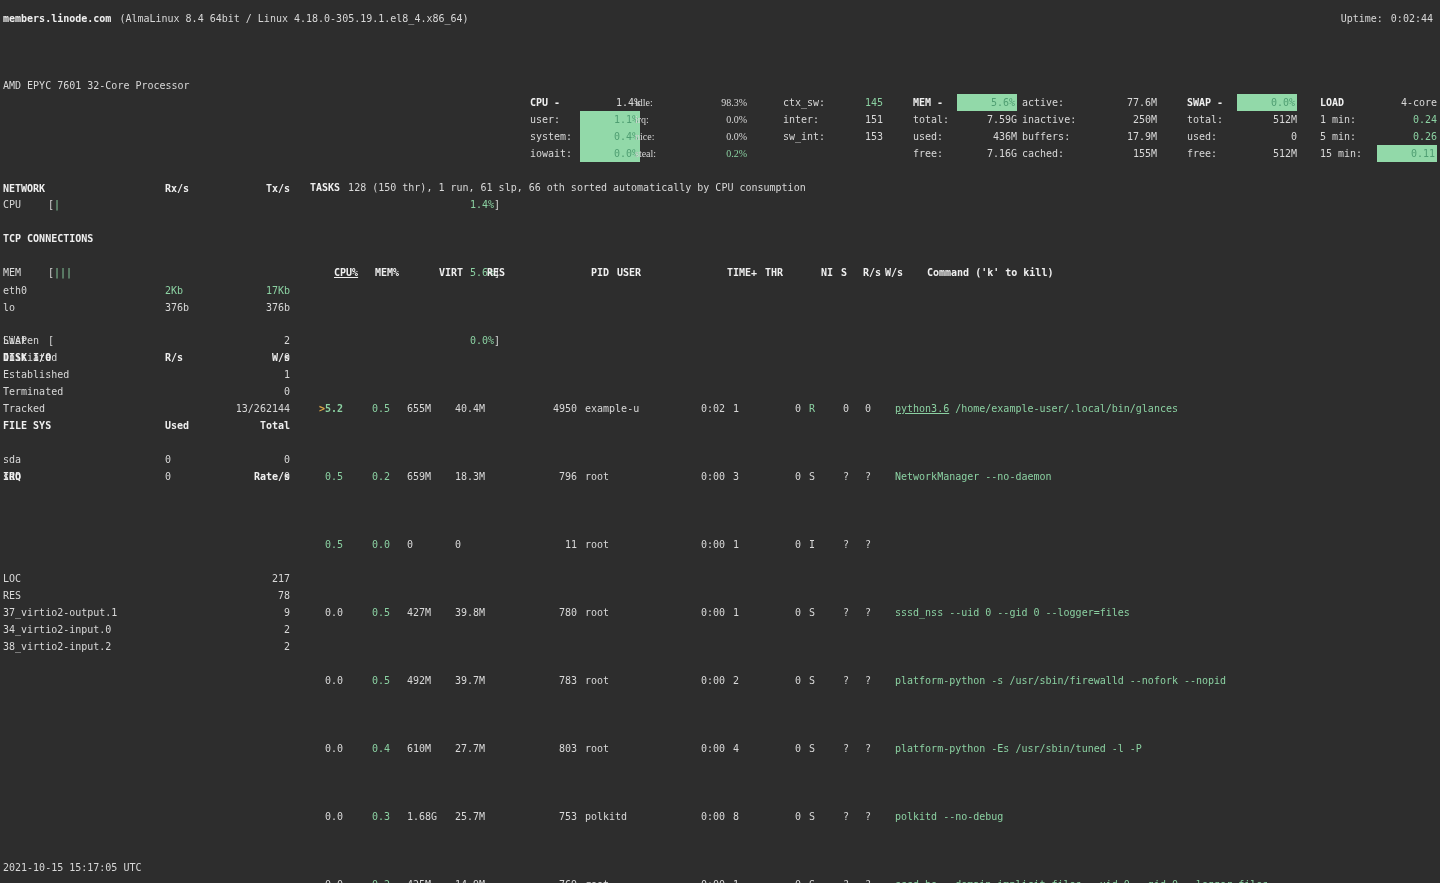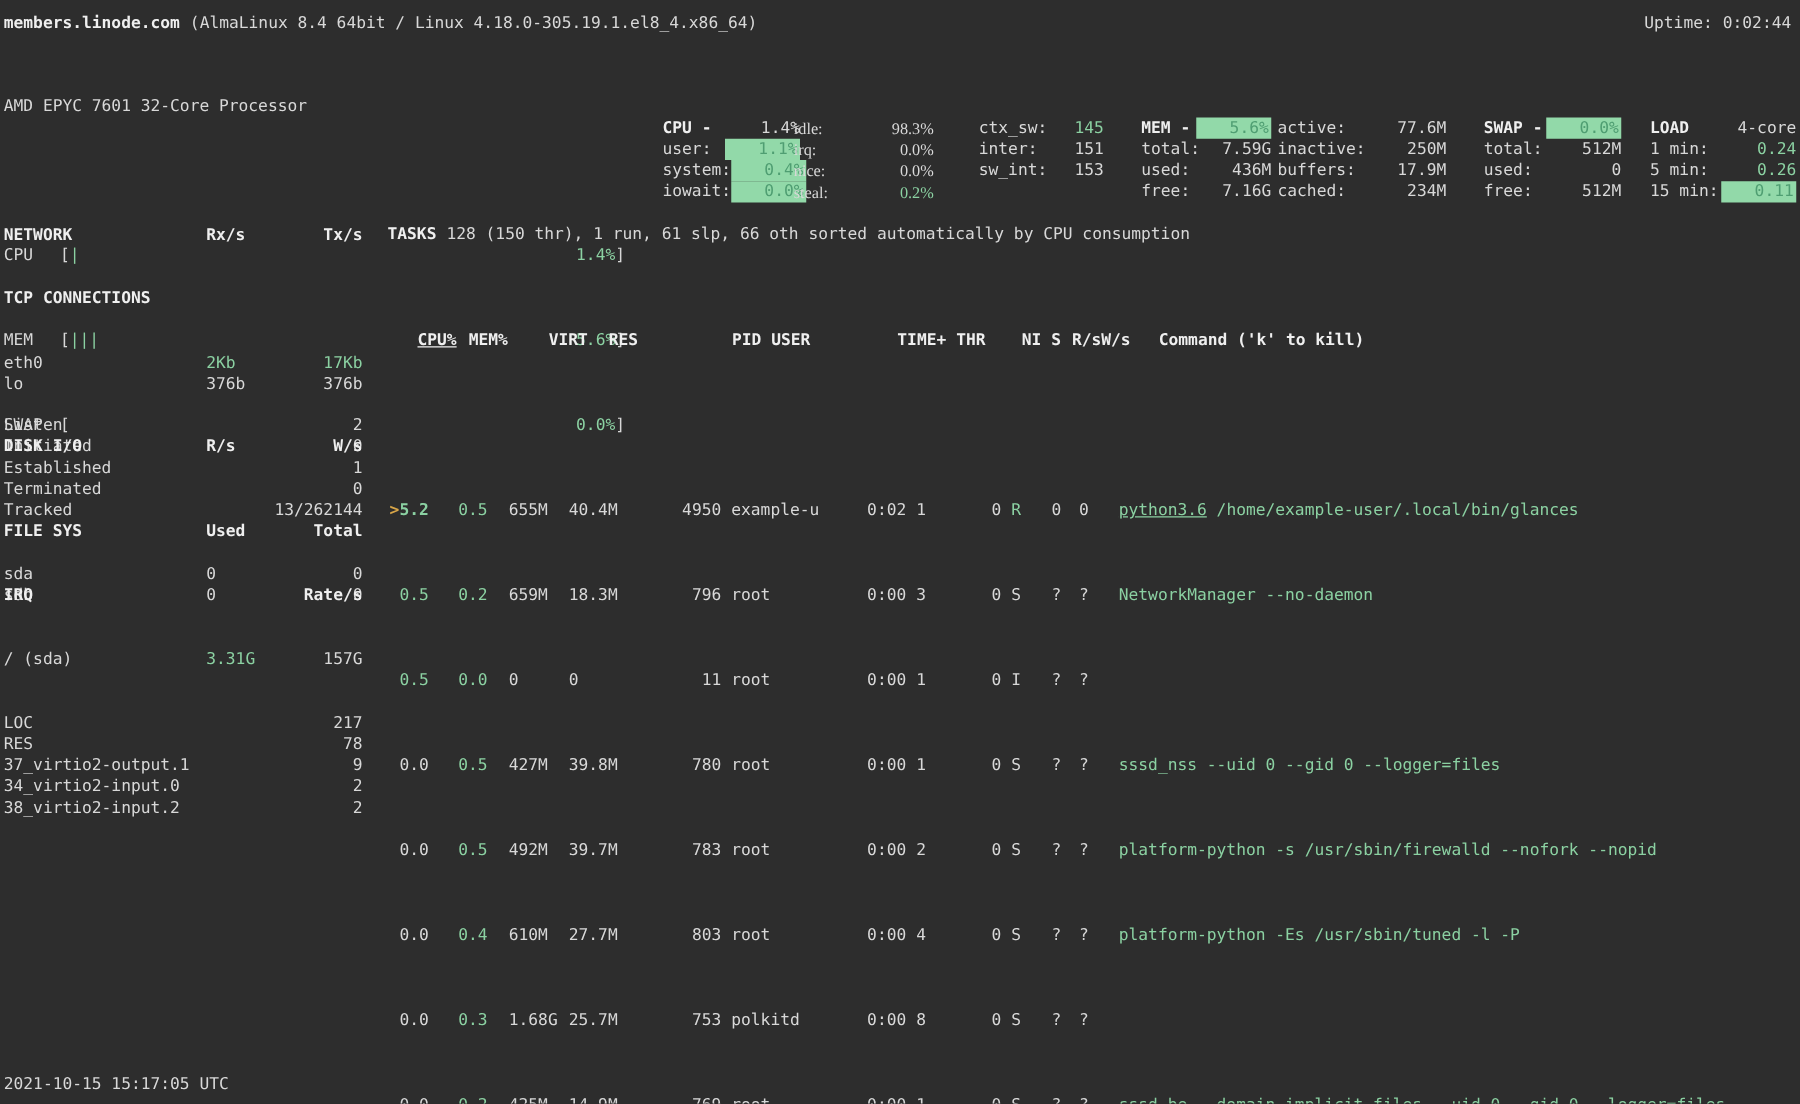--- a/index.html
+++ b/index.html
@@ -1,17 +1,17 @@
 <!DOCTYPE html>
 <html style="--bg: #2d2d2d; --fg: #d8d8d8; --bright: #efefef; --green: #8bd1a2; --hl-bg: #92d9a9; --hl-fg: #4f9e72; --marker: #d9a648;"><head>
 <meta charset="utf-8">
 <style>
   html,body{margin:0;padding:0;background:#2d2d2d;}
   .screen{position:relative;width:1440px;height:883px;background:var(--bg,#2d2d2d);
-    color:var(--fg,#d8d8d8);font-family:"DejaVu Sans Mono",monospace;font-size:13px;line-height:17px;
+    color:var(--fg,#d8d8d8);font-family:"DejaVu Sans Mono",monospace;font-size:10px;line-height:17px;
     overflow:hidden;white-space:pre;}
   .b{font-weight:700;color:var(--bright,#efefef);}
   .g{color:var(--green,#8bd1a2);}
   .hl{background:var(--hl-bg,#92d9a9);color:var(--hl-fg,#4f9e72);display:inline-block;
     min-width:56px;text-align:right;padding:0 2px;}
   .u{text-decoration:underline;}
   .mk{color:var(--marker,#d9a648);font-weight:700;}
 
   .topbar{position:absolute;left:3px;right:7px;top:10px;display:flex;justify-content:space-between;}
   .tb-left{display:flex;gap:8px;}
@@ -120,21 +120,21 @@
     
   <div class="srow"><span>idle:</span><span>98.3%</span></div><div class="srow"><span>irq:</span><span>0.0%</span></div><div class="srow"><span>nice:</span><span>0.0%</span></div><div class="srow"><span>steal:</span><span class="g">0.2%</span></div></div>
   <div class="scol scol-c">
     
   <div class="srow"><span>ctx_sw:</span><span class="g">145</span></div><div class="srow"><span>inter:</span><span>151</span></div><div class="srow"><span>sw_int:</span><span>153</span></div></div>
   <div class="scol scol-d">
     
   <div class="srow"><span class="b">MEM -</span><span class="hl">5.6%</span></div><div class="srow"><span>total:</span><span>7.59G</span></div><div class="srow"><span>used:</span><span>436M</span></div><div class="srow"><span>free:</span><span>7.16G</span></div></div>
   <div class="scol scol-e">
     
-  <div class="srow"><span>active:</span><span>77.6M</span></div><div class="srow"><span>inactive:</span><span>250M</span></div><div class="srow"><span>buffers:</span><span>17.9M</span></div><div class="srow"><span>cached:</span><span>234M</span></div></div>
+  <div class="srow"><span>active:</span><span>77.6M</span></div><div class="srow"><span>inactive:</span><span>250M</span></div><div class="srow"><span>buffers:</span><span>17.9M</span></div><div class="srow"><span>cached:</span><span>155M</span></div></div>
   <div class="scol scol-f">
     
   <div class="srow"><span class="b">SWAP -</span><span class="hl">0.0%</span></div><div class="srow"><span>total:</span><span>512M</span></div><div class="srow"><span>used:</span><span>0</span></div><div class="srow"><span>free:</span><span>512M</span></div></div>
   <div class="scol scol-g">
     
   <div class="srow"><span class="b">LOAD</span><span>4-core</span></div><div class="srow"><span>1 min:</span><span class="g">0.24</span></div><div class="srow"><span>5 min:</span><span class="g">0.26</span></div><div class="srow"><span>15 min:</span><span class="hl">0.11</span></div></div>
 
   
   <div class="sidebar">
 
@@ -166,23 +166,20 @@
         
       <div class="lrow"><span class="l">sda</span><span class="c1">0</span><span class="c2">0</span></div><div class="lrow"><span class="l">sdb</span><span class="c1">0</span><span class="c2">0</span></div></div>
     </div>
 
     <div class="section" style="top:383px">
       <div class="lrow">
         <span class="b l">FILE SYS</span>
         <span class="b c1">Used</span>
         <span class="b c2">Total</span>
       </div>
-      <div>
-        
-      <div class="lrow"><span class="l">/ (sda)</span><span class="c1 g">3.31G</span><span class="c2">157G</span></div></div>
     </div>
 
     <div class="section" style="top:434px">
       <div class="lrow">
         <span class="b l">IRQ</span>
         <span class="b r">Rate/s</span>
       </div>
       <div>
         
       <div class="lrow"><span class="l">LOC</span><span class="r">217</span></div><div class="lrow"><span class="l">RES</span><span class="r">78</span></div><div class="lrow"><span class="l">37_virtio2-output.1</span><span class="r">9</span></div><div class="lrow"><span class="l">34_virtio2-input.0</span><span class="r">2</span></div><div class="lrow"><span class="l">38_virtio2-input.2</span><span class="r">2</span></div></div>
@@ -319,20 +316,21 @@
           <span class="c-virt">1.68G</span>
           <span class="c-res">25.7M</span>
           <span class="c-pid">753</span>
           <span class="c-user">polkitd</span>
           <span class="c-time">0:00</span>
           <span class="c-thr">8</span>
           <span class="c-ni">0</span>
           <span class="c-s">S</span>
           <span class="c-rs">?</span>
           <span class="c-ws">?</span>
+          <span class="c-cmd"><span class="u g"></span><span>polkitd --no-debug</span></span>
         </div>
       
         <div class="prow">
           <span class="c-cpu"><span class="mk"></span><span>0.0</span></span>
           <span class="c-mem">0.2</span>
           <span class="c-virt">425M</span>
           <span class="c-res">14.9M</span>
           <span class="c-pid">769</span>
           <span class="c-user">root</span>
           <span class="c-time">0:00</span>

